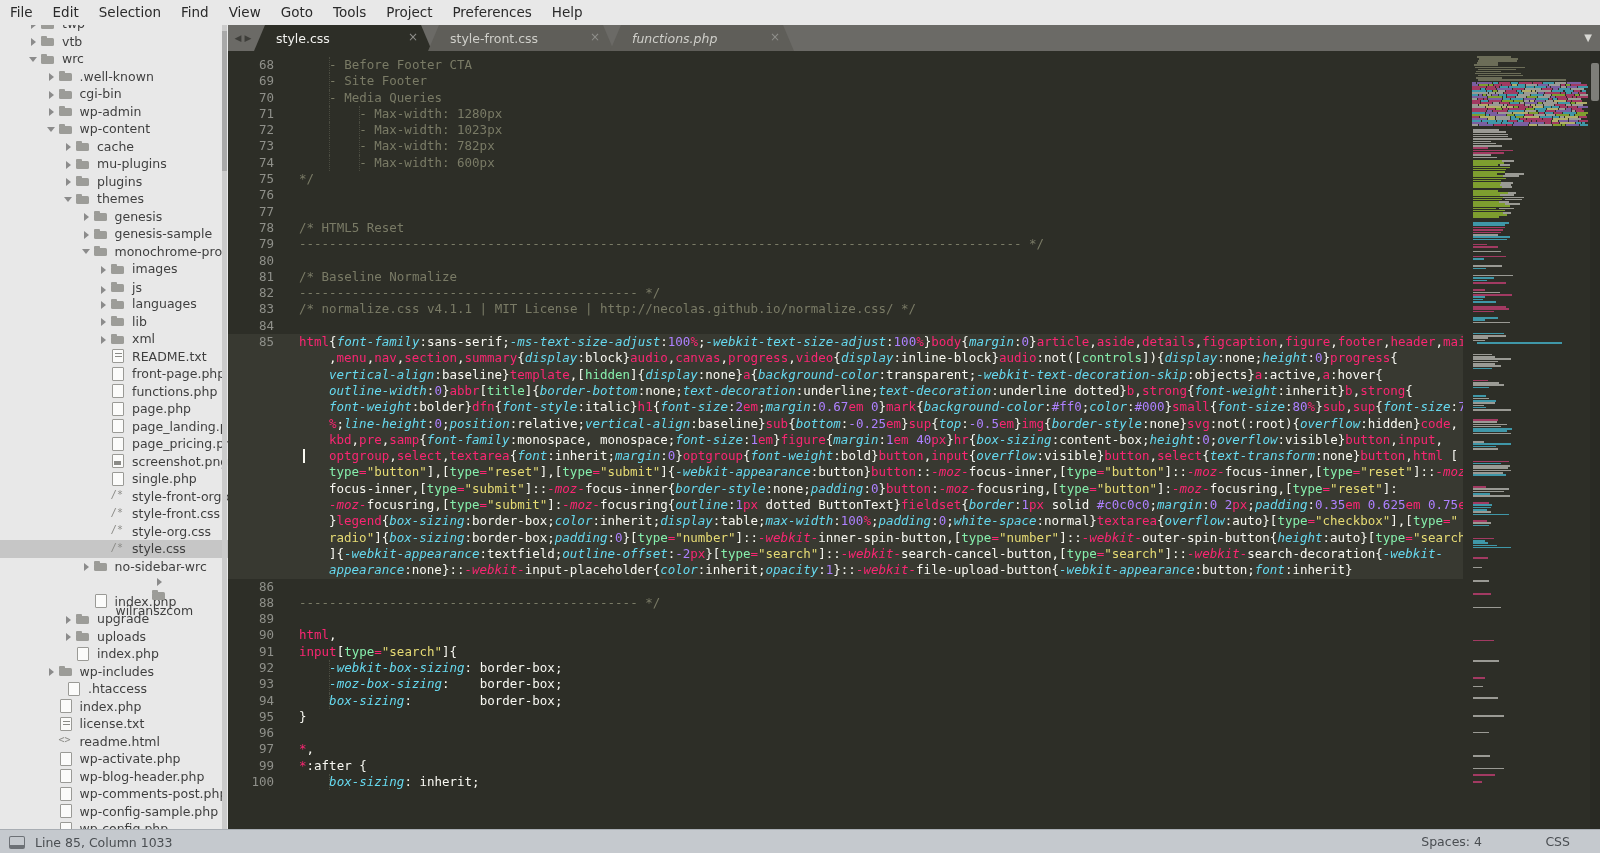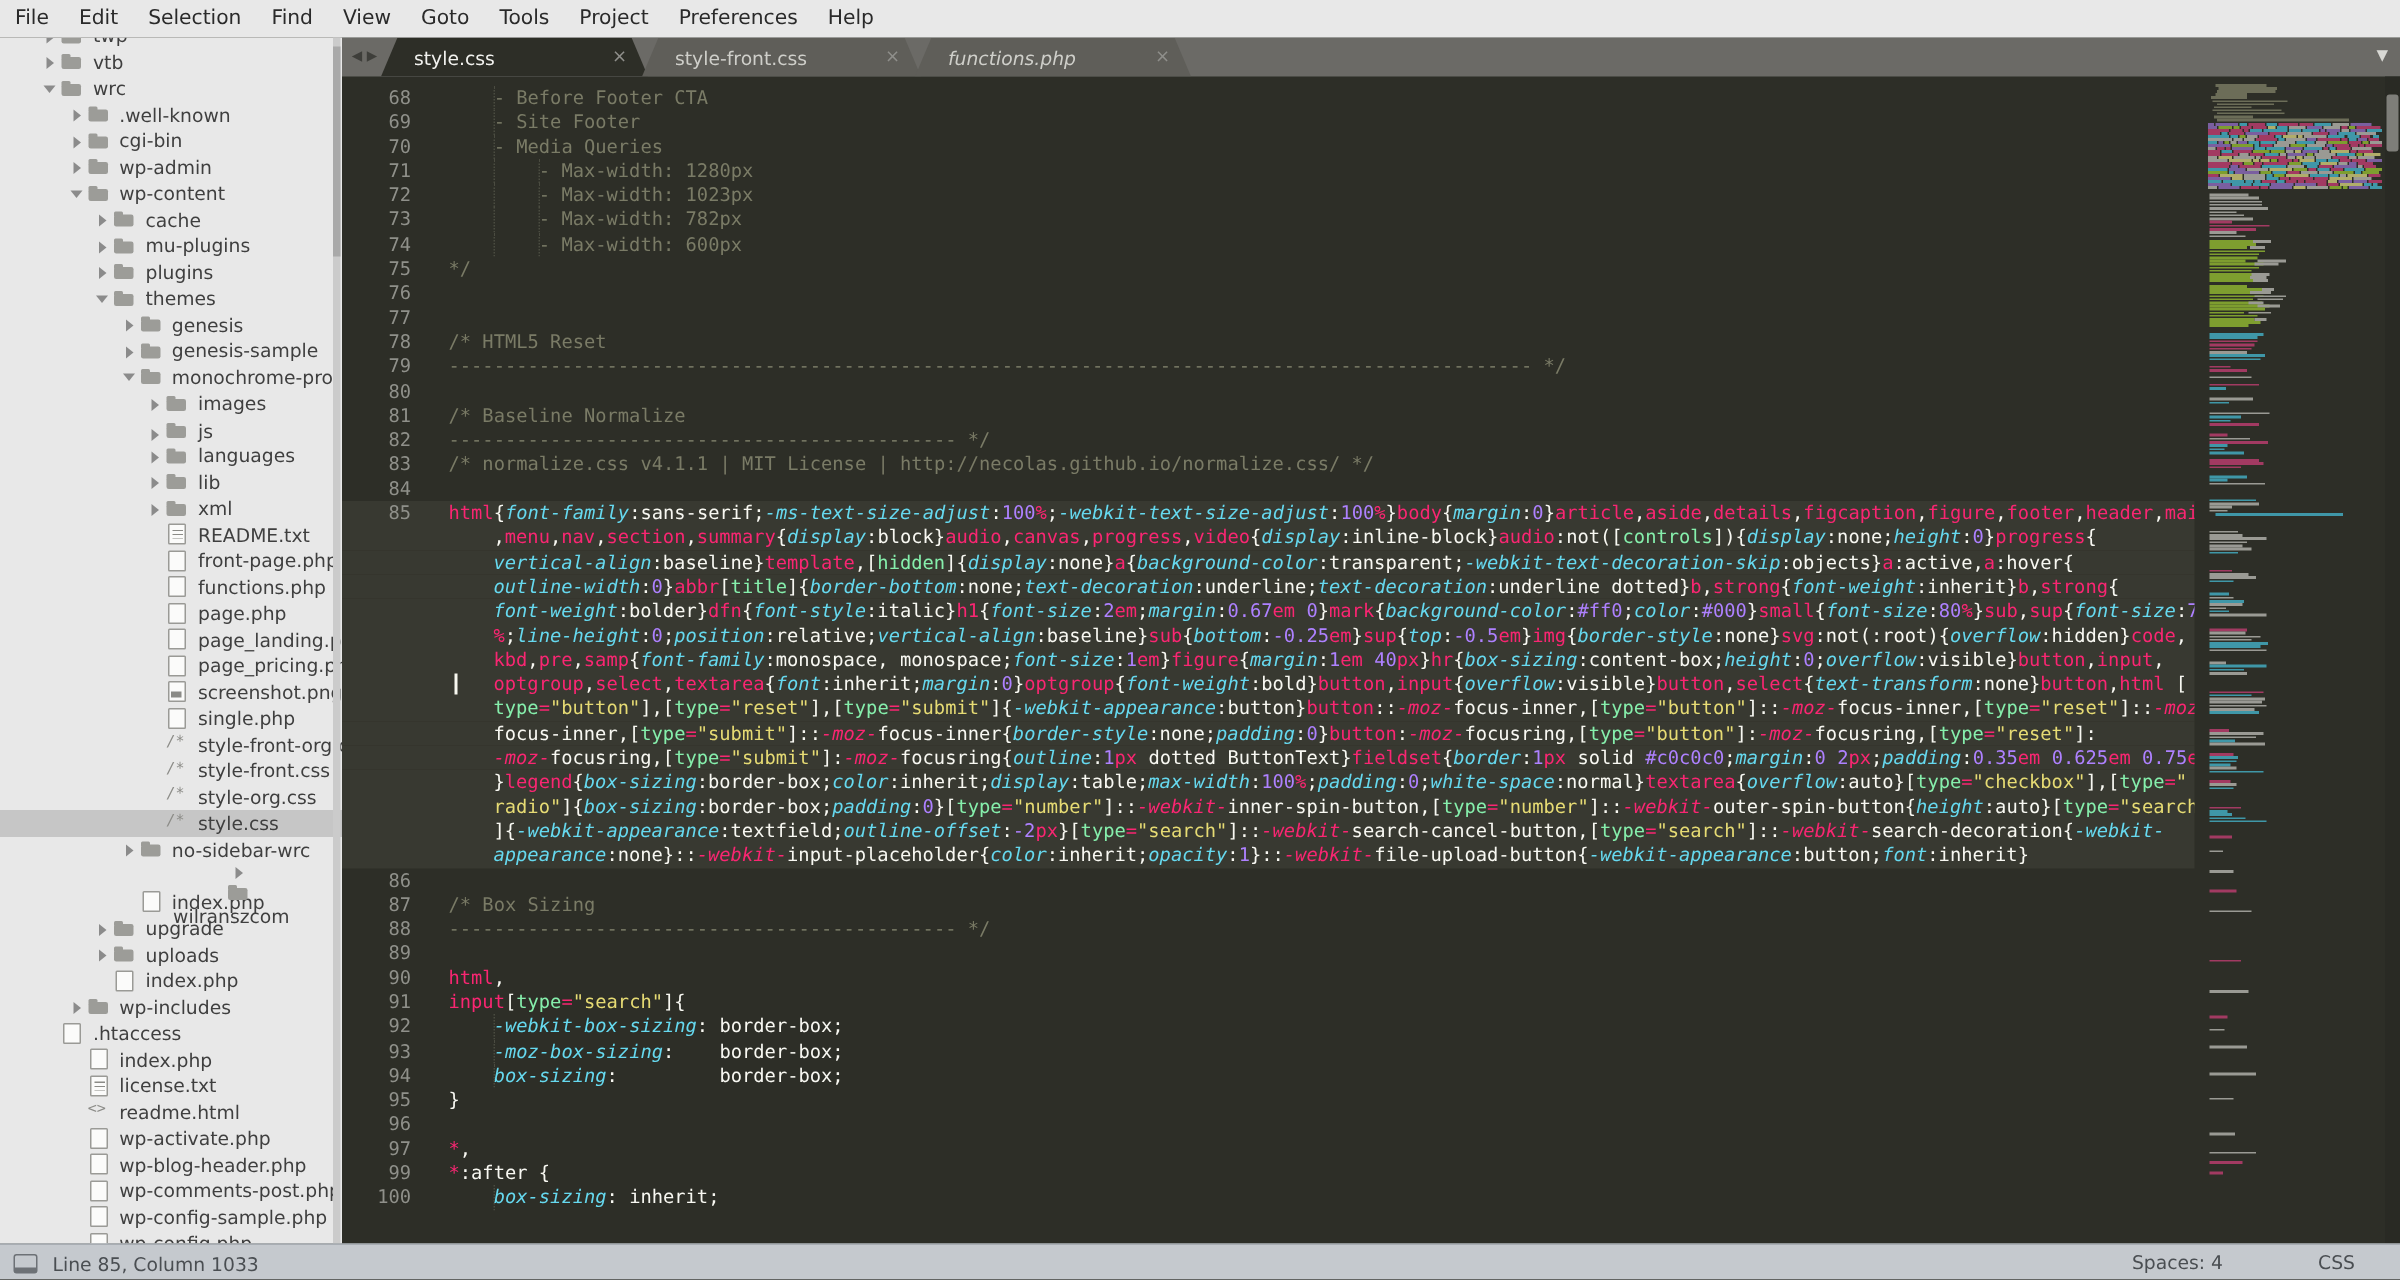--- a/index.html
+++ b/index.html
@@ -283,21 +283,21 @@
         <div class="srow" style="padding-left: 63px;">
           <span class="slot"></span>
           <span class="fico file"></span>
           <span>index.php</span>
         </div>
         <div class="srow" style="padding-left: 45.5px;">
           <span class="slot tri-r"></span>
           <span class="fico folder"></span>
           <span>wp-includes</span>
         </div>
-        <div class="srow" style="padding-left: 28px; align-items: center;">
+        <div class="srow" style="padding-left: 54px; align-items: center;">
           <span class="slot"></span>
           <span class="fico file"></span>
           <span>.htaccess</span>
         </div>
         <div class="srow" style="padding-left: 45.5px;">
           <span class="slot"></span>
           <span class="fico file"></span>
           <span>index.php</span>
         </div>
         <div class="srow" style="padding-left: 45.5px;">
@@ -487,24 +487,20 @@
             <div class="gut"></div>
             <div class="code wrapped"><span class="tc">]{</span><span class="tprop">-webkit-appearance</span><span class="tc">:textfield;</span><span class="tprop">outline-offset</span><span class="tc">:</span><span class="tnum">-2</span><span class="tunit">px</span><span class="tc">}[</span><span class="tattr">type</span><span class="tsel">=</span><span class="tstr">"search"</span><span class="tc">]::</span><span class="tvnd">-webkit-</span><span class="tc">search-cancel-button,[</span><span class="tattr">type</span><span class="tsel">=</span><span class="tstr">"search"</span><span class="tc">]::</span><span class="tvnd">-webkit-</span><span class="tc">search-decoration{</span><span class="tprop">-webkit-</span></div>
           </div>
           <div class="row hl">
             <div class="gut"></div>
             <div class="code wrapped"><span class="tprop">appearance</span><span class="tc">:none}::</span><span class="tvnd">-webkit-</span><span class="tc">input-placeholder{</span><span class="tprop">color</span><span class="tc">:inherit;</span><span class="tprop">opacity</span><span class="tc">:</span><span class="tnum">1</span><span class="tc">}::</span><span class="tvnd">-webkit-</span><span class="tc">file-upload-button{</span><span class="tprop">-webkit-appearance</span><span class="tc">:button;</span><span class="tprop">font</span><span class="tc">:inherit}</span></div>
           </div>
           <div class="row">
             <div class="gut">86</div>
             <div class="code"></div>
-          </div>
-          <div class="row">
-            <div class="gut">87</div>
-            <div class="code"><span class="tcom">/* Box Sizing</span></div>
           </div>
           <div class="row">
             <div class="gut">88</div>
             <div class="code"><span class="tcom">--------------------------------------------- */</span></div>
           </div>
           <div class="row">
             <div class="gut">89</div>
             <div class="code"></div>
           </div>
           <div class="row">

